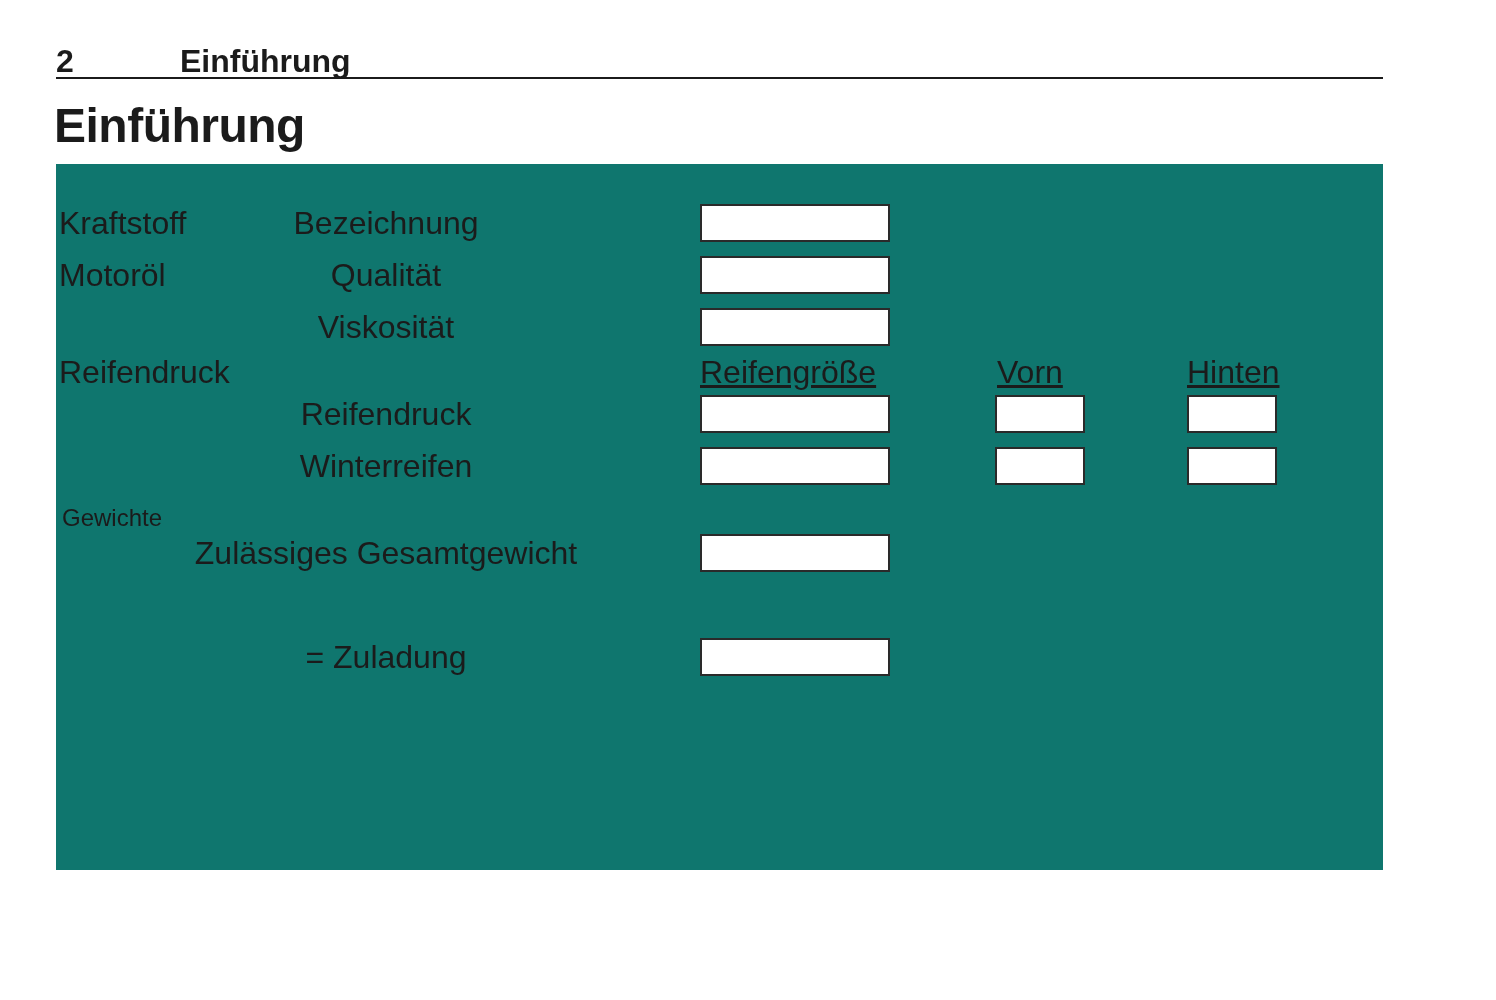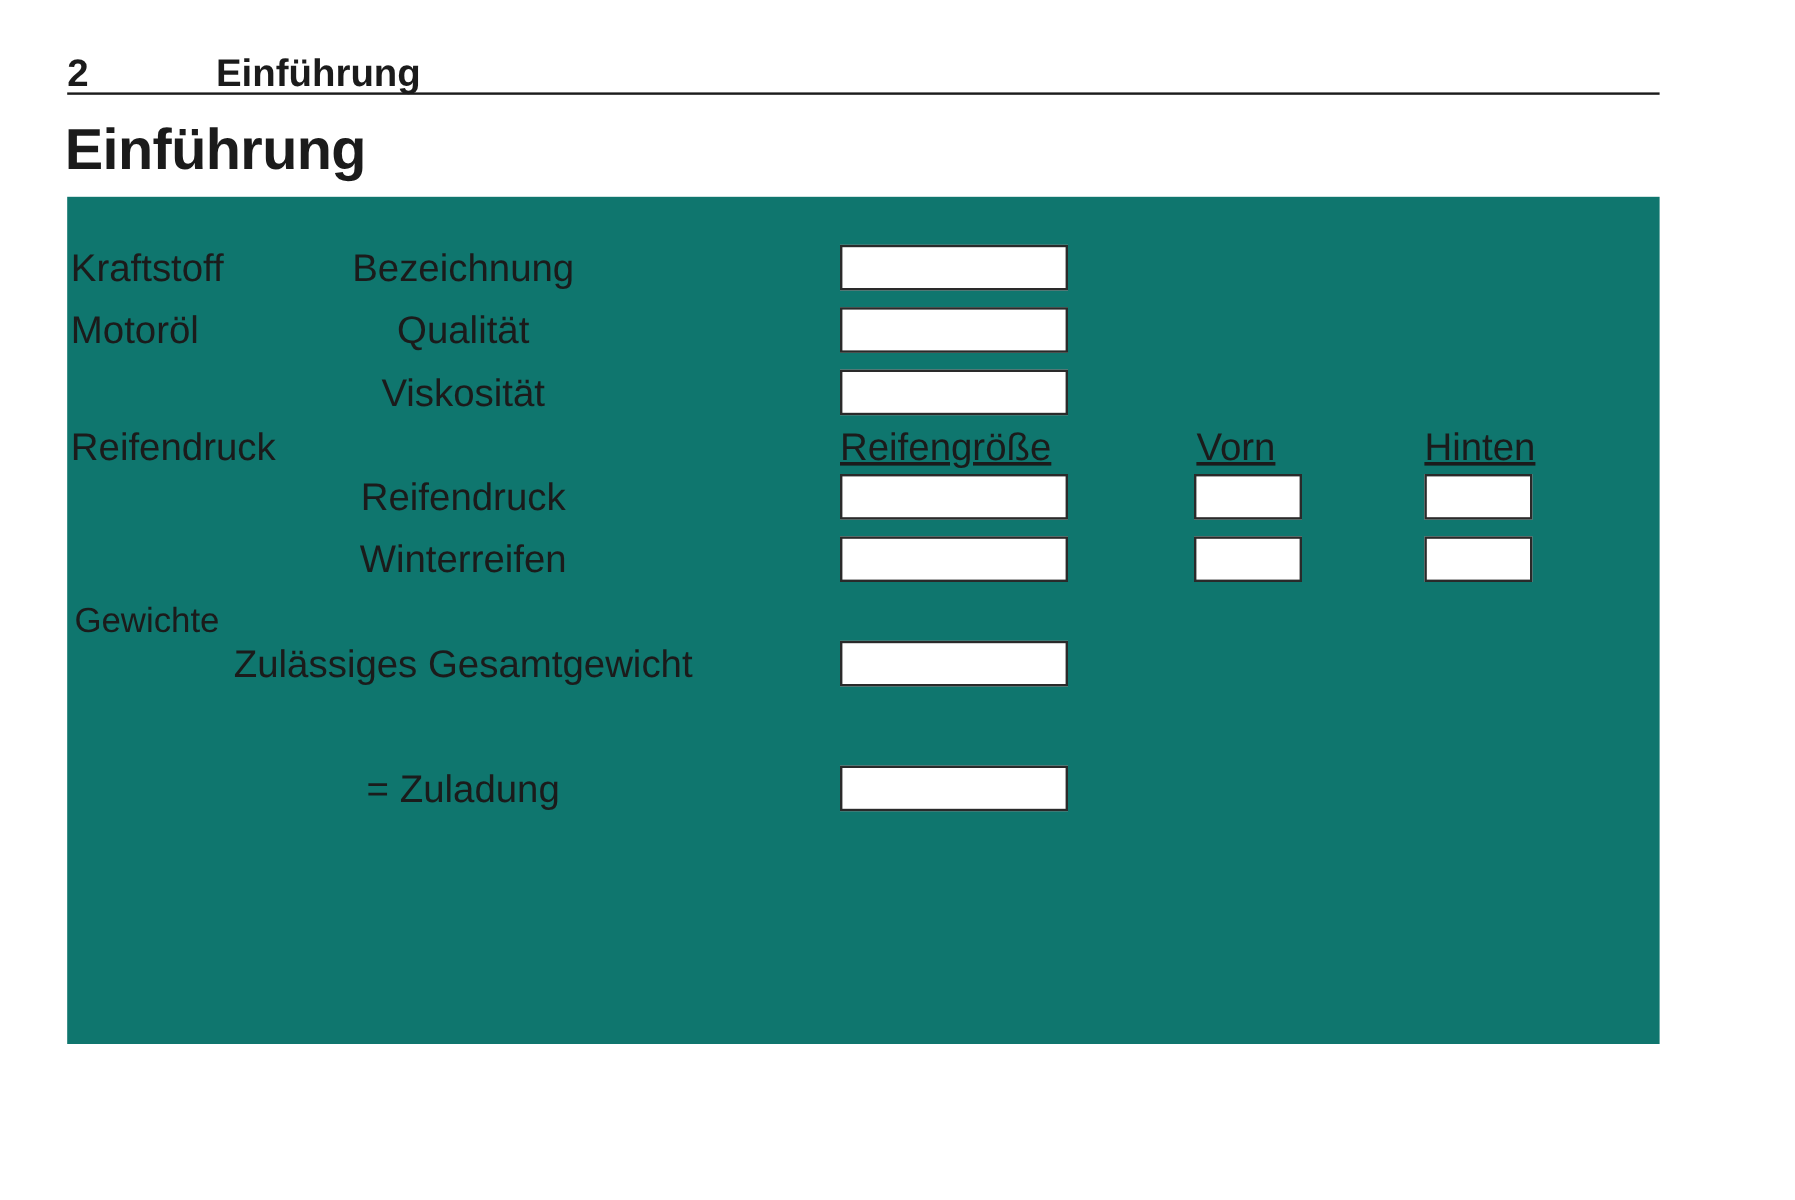--- a/index.html
+++ b/index.html
@@ -109,21 +109,21 @@
     white-space: nowrap;
     text-decoration: underline;
   }
   .col-hdr.size  { left: 644px; }
   .col-hdr.front { left: 941px; }
   .col-hdr.rear  { left: 1131px; }
   .standalone-label {
     position: absolute;
     left: 6px;
     top: 336px;
-    font-size: 29px;
+    font-size: 24px;
     line-height: 36px;
     white-space: nowrap;
   }
 </style>
 </head>
 <body>
 
 <div class="page">
 
   <div class="running-header">

